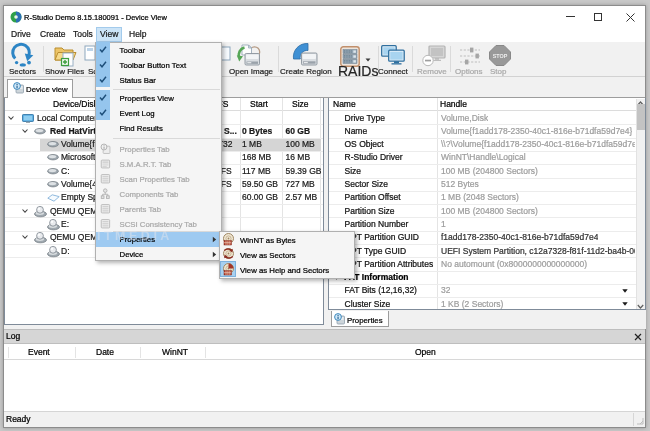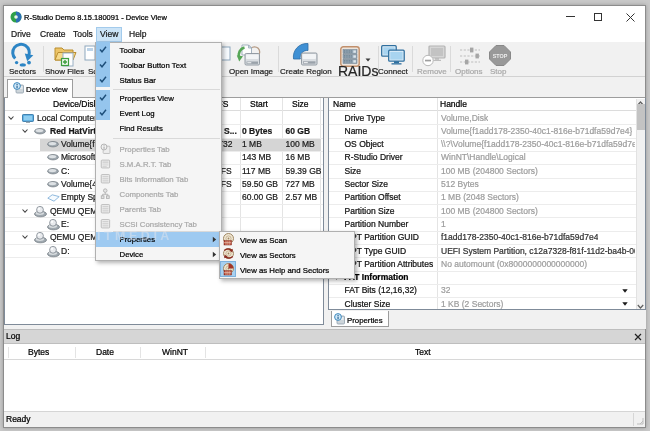--- a/index.html
+++ b/index.html
@@ -253,21 +253,21 @@
       <circle cx="6" cy="3.8" r="3.4" fill="#e8eaed" stroke="#7a838b" stroke-width="0.8"></circle>
       <circle cx="5" cy="2.8" r="1.2" fill="#fbfcfd"></circle>
     </svg>
     <div class="t " style="left:61px;top:244.5px">D:</div>
     <div class="t b" style="left:224px;top:124.8px">S...</div>
     <div class="t b" style="left:242px;top:124.8px">0 Bytes</div>
     <div class="t b" style="left:285.5px;top:124.8px">60 GB</div>
     <div class="t " style="left:208px;top:138.1px">FAT32</div>
     <div class="t " style="left:242px;top:138.1px">1 MB</div>
     <div class="t " style="left:285.5px;top:138.1px">100 MB</div>
-    <div class="t " style="left:242px;top:151.4px">143 MB</div>
+    <div class="t " style="left:242px;top:151.4px">168 MB</div>
     <div class="t " style="left:285.5px;top:151.4px">16 MB</div>
     <div class="t " style="left:209.5px;top:164.7px">NTFS</div>
     <div class="t " style="left:242px;top:164.7px">117 MB</div>
     <div class="t " style="left:285.5px;top:164.7px">59.39 GB</div>
     <div class="t " style="left:209.5px;top:178px">NTFS</div>
     <div class="t " style="left:242px;top:178px">59.50 GB</div>
     <div class="t " style="left:285.5px;top:178px">727 MB</div>
     <div class="t " style="left:242px;top:191.3px">60.00 GB</div>
     <div class="t " style="left:285.5px;top:191.3px">2.57 MB</div>
   </div>
@@ -354,24 +354,24 @@
 <div class="t" style="left:347px;top:314px;color:#000;font-size:7.8px">Properties</div>
 
 <div class="a" style="left:4px;top:325px;width:324px;height:4px;background:#f1f1f1"></div>
 
 <div class="a" style="left:4px;top:329px;width:641px;height:15px;background:#d6d6d6;border-top:1px solid #bebebe;border-bottom:1px solid #bebebe"></div>
 <div class="t" style="left:6px;top:330px;color:#000">Log</div>
 <svg class="a" style="left:634px;top:333px" width="8" height="8" viewBox="0 0 8 8">
     <path d="M1 1 L7 7 M7 1 L1 7" stroke="#222" stroke-width="1.2"></path>
   </svg>
 <div class="a" style="left:4px;top:344px;width:641px;height:67px;background:#fff"></div>
-<div class="t" style="left:28px;top:346px;color:#000">Bytes</div>
+<div class="t" style="left:28px;top:346px;color:#000">Event</div>
 <div class="t" style="left:96px;top:346px;color:#000">Date</div>
 <div class="t" style="left:162px;top:346px;color:#000">WinNT</div>
-<div class="t" style="left:415px;top:346px;color:#000">Text</div>
+<div class="t" style="left:415px;top:346px;color:#000">Open</div>
 <div class="hline" style="left:4px;top:359px;width:641px;background:#d8d8d8"></div>
 <div class="vline" style="left:8px;top:347px;height:11px"></div>
 <div class="vline" style="left:75px;top:347px;height:11px"></div>
 <div class="vline" style="left:140px;top:347px;height:11px"></div>
 <div class="vline" style="left:205px;top:347px;height:11px"></div>
 
 <div class="a" style="left:4px;top:411px;width:641px;height:16px;background:#f1f1f1;border-top:1px solid #d5d5d5"></div>
 <div class="t" style="left:6px;top:413px;color:#000">Ready</div>
 <div class="vline" style="left:633px;top:413px;height:13px;background:#d6d6d6"></div>
 <svg class="a" style="left:636px;top:417px" width="8" height="8" viewBox="0 0 8 8">
@@ -421,21 +421,21 @@
       <rect x="2.4" y="6.2" width="5.6" height="0.8" fill="#cfcfcf"></rect>
       <rect x="2.4" y="7.6" width="4" height="0.8" fill="#cfcfcf"></rect>
     </svg>
     <div class="t m dis" style="left:119.5px;top:157.5px">S.M.A.R.T. Tab</div>
     <svg class="a" style="left:100px;top:173px" width="11" height="11" viewBox="0 0 10.5 10.5">
       <rect x="1.2" y="1.5" width="8" height="8" rx="0.8" fill="#ededed" stroke="#b5b5b5" stroke-width="0.8"></rect>
       <rect x="2.4" y="3" width="5.6" height="1" fill="#cccccc"></rect>
       <rect x="2.4" y="5" width="5.6" height="1" fill="#cccccc"></rect>
       <rect x="2.4" y="7" width="5.6" height="1" fill="#cccccc"></rect>
     </svg>
-    <div class="t m dis" style="left:119.5px;top:172.5px">Bits Information Tab</div>
+    <div class="t m dis" style="left:119.5px;top:172.5px">Scan Properties Tab</div>
     <svg class="a" style="left:100px;top:188px" width="11" height="11" viewBox="0 0 10.5 10.5">
       <circle cx="5" cy="2.5" r="1.7" fill="#e5e5e5" stroke="#adadad" stroke-width="0.8"></circle>
       <path d="M5 4.2 V6 M2.5 8 V6 H7.5 V8" stroke="#adadad" stroke-width="0.8" fill="none"></path>
       <rect x="1.2" y="7.5" width="2.6" height="2.4" fill="#e5e5e5" stroke="#adadad" stroke-width="0.8"></rect>
       <rect x="6.2" y="7.5" width="2.6" height="2.4" fill="#e5e5e5" stroke="#adadad" stroke-width="0.8"></rect>
     </svg>
     <div class="t m dis" style="left:119.5px;top:187.5px">Components Tab</div>
     <svg class="a" style="left:100px;top:203px" width="11" height="11" viewBox="0 0 10.5 10.5">
       <rect x="1.2" y="1.5" width="8" height="8" rx="0.8" fill="#ededed" stroke="#b5b5b5" stroke-width="0.8"></rect>
       <rect x="2.4" y="3" width="5.6" height="1" fill="#cccccc"></rect>
@@ -464,21 +464,21 @@
 
 <div class="a" style="left:219px;top:231px;width:136px;height:48px;background:#f5f5f5;border:1px solid #b0b0b0;box-shadow:2px 2px 4px rgba(0,0,0,.3);z-index:30"></div>
 <div id="subitems" style="position:absolute;z-index:31">
     <svg class="a" style="left:222px;top:233px" width="13" height="13" viewBox="0 0 13 13">
       <circle cx="6.5" cy="5.5" r="5" fill="#efe6d2" stroke="#a08864" stroke-width="1"></circle>
       <circle cx="6.5" cy="5.5" r="2.6" fill="none" stroke="#c0ab88" stroke-width="0.8"></circle>
       <circle cx="6.5" cy="5.5" r="0.9" fill="#a08864"></circle>
       <rect x="2" y="7.5" width="7.5" height="4.5" fill="#b03a2a" stroke="#7e2418" stroke-width="0.5"></rect>
       <path d="M4 7.5 V12 M5.9 7.5 V12 M7.8 7.5 V12 M2 9.7 H9.5" stroke="#f3ddc9" stroke-width="0.6"></path>
     </svg>
-    <div class="t m" style="left:240px;top:233.5px">View as Scan</div>
+    <div class="t m" style="left:240px;top:233.5px">WinNT as Bytes</div>
     <svg class="a" style="left:222px;top:248px" width="13" height="13" viewBox="0 0 13 13">
       <circle cx="6.5" cy="5.5" r="5" fill="#efe6d2" stroke="#a08864" stroke-width="1"></circle>
       <circle cx="6.5" cy="5.5" r="2.6" fill="none" stroke="#c0ab88" stroke-width="0.8"></circle>
       <circle cx="6.5" cy="5.5" r="0.9" fill="#a08864"></circle>
       <path d="M2.2 2.5 A5.6 5.6 0 0 1 10 2.8" fill="none" stroke="#8d2f24" stroke-width="1.5"></path>
       <path d="M10.8 0.8 L10.4 4.6 L7.4 2.4 Z" fill="#8d2f24"></path>
       <path d="M10.8 8.5 A5.6 5.6 0 0 1 3 8.2" fill="none" stroke="#8d2f24" stroke-width="1.5"></path>
       <path d="M2.2 10.2 L2.6 6.5 L5.6 8.7 Z" fill="#8d2f24"></path>
     </svg>
     <div class="t m" style="left:240px;top:248.5px">View as Sectors</div>

